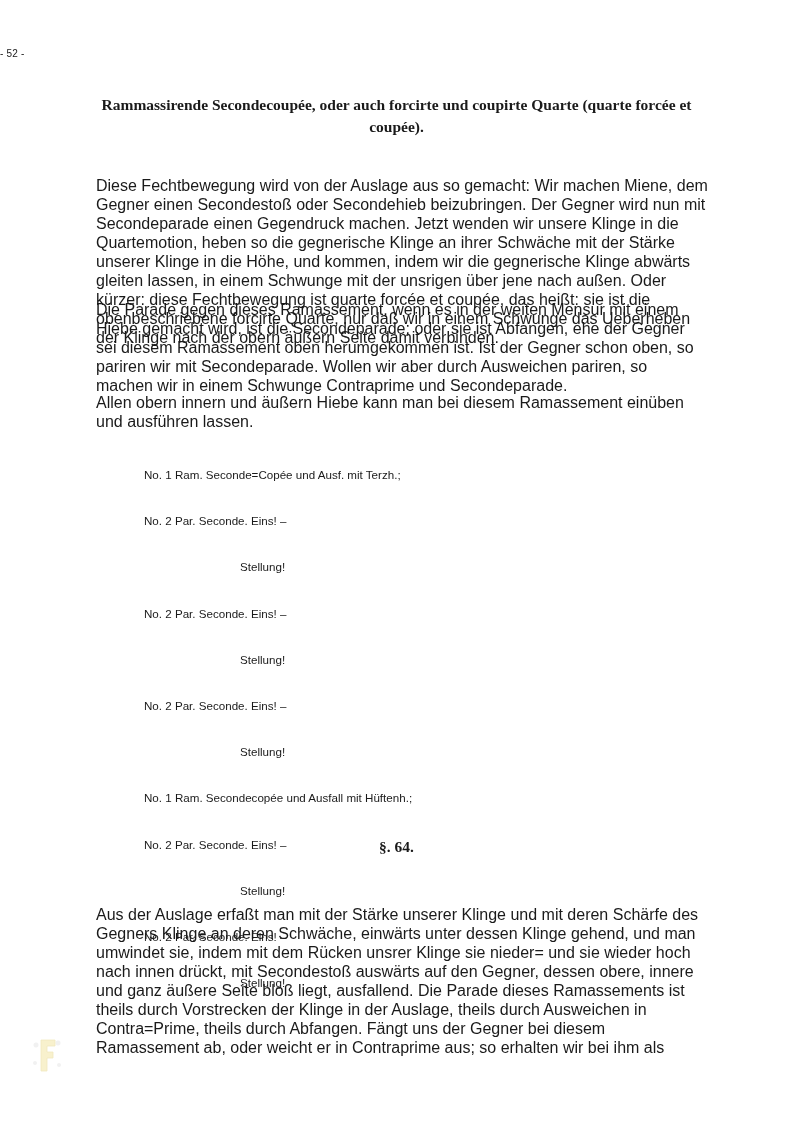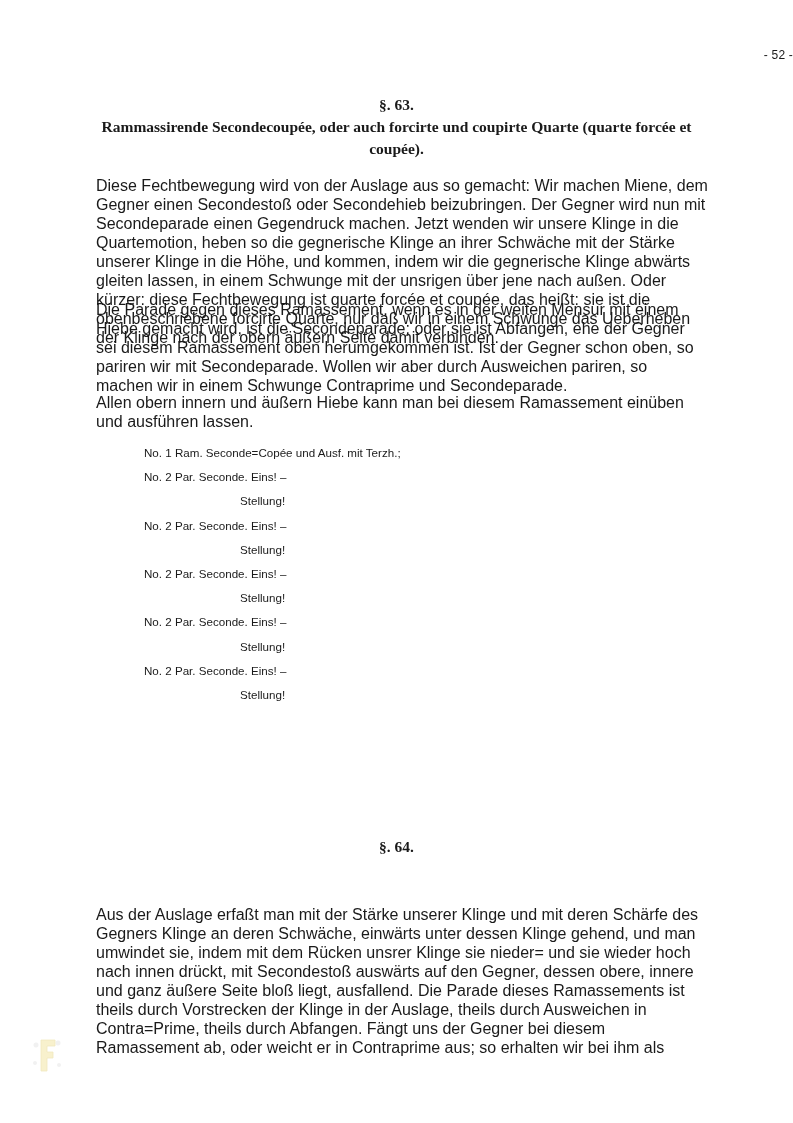--- a/index.html
+++ b/index.html
@@ -13,22 +13,22 @@
       position: relative;
       overflow: hidden;
       color: #1a1a1a;
       font-family: "Liberation Sans", "DejaVu Sans", sans-serif;
     }
     .page-number {
       position: absolute;
       top: 48px;
       left: 0;
       width: 793px;
-      text-align: right;
-      font-size: 12px;
+      text-align: left;
+      font-size: 10px;
       letter-spacing: 0.2px;
     }
     .section-heading {
       position: absolute;
       left: 80px;
       width: 633px;
       text-align: center;
       font-family: "Liberation Serif", "DejaVu Serif", serif;
       font-weight: bold;
       font-size: 15.5px;
@@ -52,55 +52,56 @@
       position: absolute;
       left: 144px;
       top: 441px;
       width: 520px;
     }
     .drill-line {
       height: 24.2px;
       line-height: 24.2px;
       font-size: 11.6px;
       white-space: nowrap;
+      margin-top: 22px;
     }
     .drill-line.indent {
       padding-left: 96px;
     }
     .watermark {
       position: absolute;
       left: 30px;
       top: 1035px;
       width: 34px;
       height: 40px;
       opacity: 0.55;
     }
   </style>
 </head>
 <body>
 
 <div class="page-number">- 52 -</div>
 
 <div id="sec63-heading" class="section-heading">
-  <div>§. 63.</div>
   <div>Rammassirende Secondecoupée, oder auch forcirte und coupirte Quarte (quarte forcée et coupée).</div>
 </div>
 
 <p id="p63-1" class="para">Diese Fechtbewegung wird von der Auslage aus so gemacht: Wir machen Miene, dem Gegner einen Secondestoß oder Secondehieb beizubringen. Der Gegner wird nun mit Secondeparade einen Gegendruck machen. Jetzt wenden wir unsere Klinge in die Quartemotion, heben so die gegnerische Klinge an ihrer Schwäche mit der Stärke unserer Klinge in die Höhe, und kommen, indem wir die gegnerische Klinge abwärts gleiten lassen, in einem Schwunge mit der unsrigen über jene nach außen. Oder kürzer: diese Fechtbewegung ist quarte forcée et coupée, das heißt: sie ist die obenbeschriebene forcirte Quarte, nur daß wir in einem Schwunge das Ueberheben der Klinge nach der obern äußern Seite damit verbinden.</p>
 <p id="p63-2" class="para">Die Parade gegen dieses Ramassement, wenn es in der weiten Mensur mit einem Hiebe gemacht wird, ist die Secondeparade; oder sie ist Abfangen, ehe der Gegner sei diesem Ramassement oben herumgekommen ist. Ist der Gegner schon oben, so pariren wir mit Secondeparade. Wollen wir aber durch Ausweichen pariren, so machen wir in einem Schwunge Contraprime und Secondeparade.</p>
 <p id="p63-3" class="para">Allen obern innern und äußern Hiebe kann man bei diesem Ramassement einüben und ausführen lassen.</p>
 
 <div class="drill">
   <div class="drill-line">No. 1 Ram. Seconde=Copée und Ausf. mit Terzh.;</div>
   <div class="drill-line">No. 2 Par. Seconde. Eins! –</div>
   <div class="drill-line indent">Stellung!</div>
   <div class="drill-line">No. 2 Par. Seconde. Eins! –</div>
   <div class="drill-line indent">Stellung!</div>
   <div class="drill-line">No. 2 Par. Seconde. Eins! –</div>
   <div class="drill-line indent">Stellung!</div>
+  <div class="drill-line">No. 1 Ram. Secondecopée und Ausfall mit Hüftenh.;</div>
   <div class="drill-line">No. 2 Par. Seconde. Eins! –</div>
   <div class="drill-line indent">Stellung!</div>
   <div class="drill-line">No. 2 Par. Seconde. Eins! –</div>
   <div class="drill-line indent">Stellung!</div>
 </div>
 
 <div id="sec64-heading" class="section-heading">
   <div>§. 64.</div>
 </div>
 

